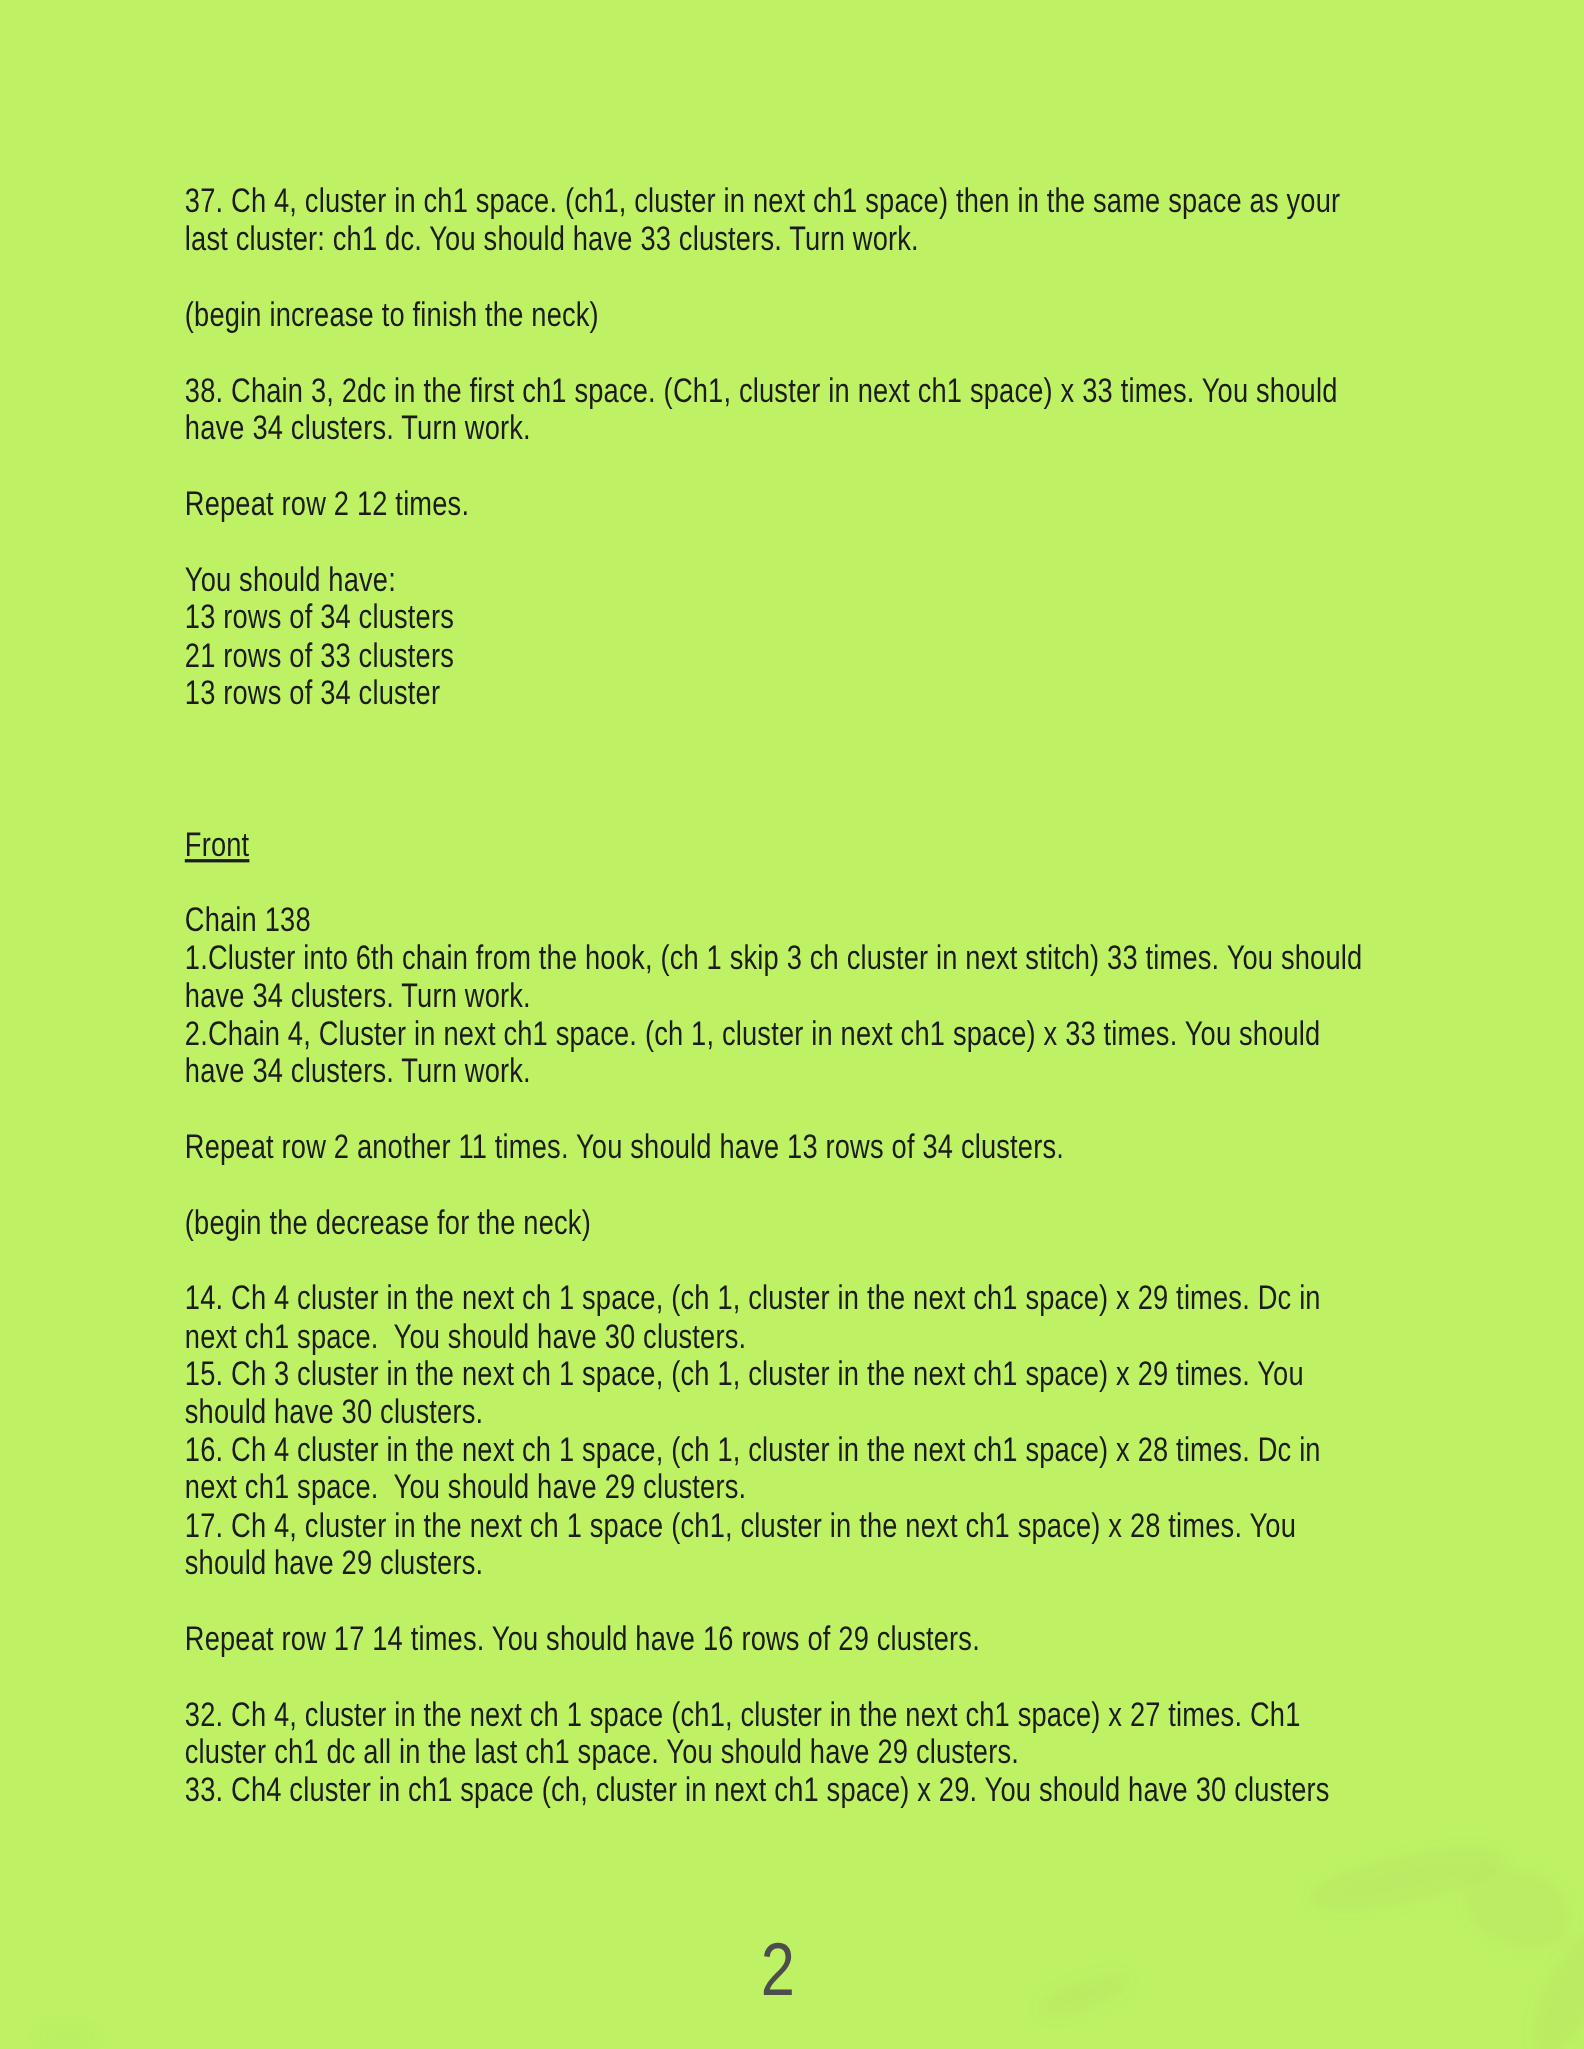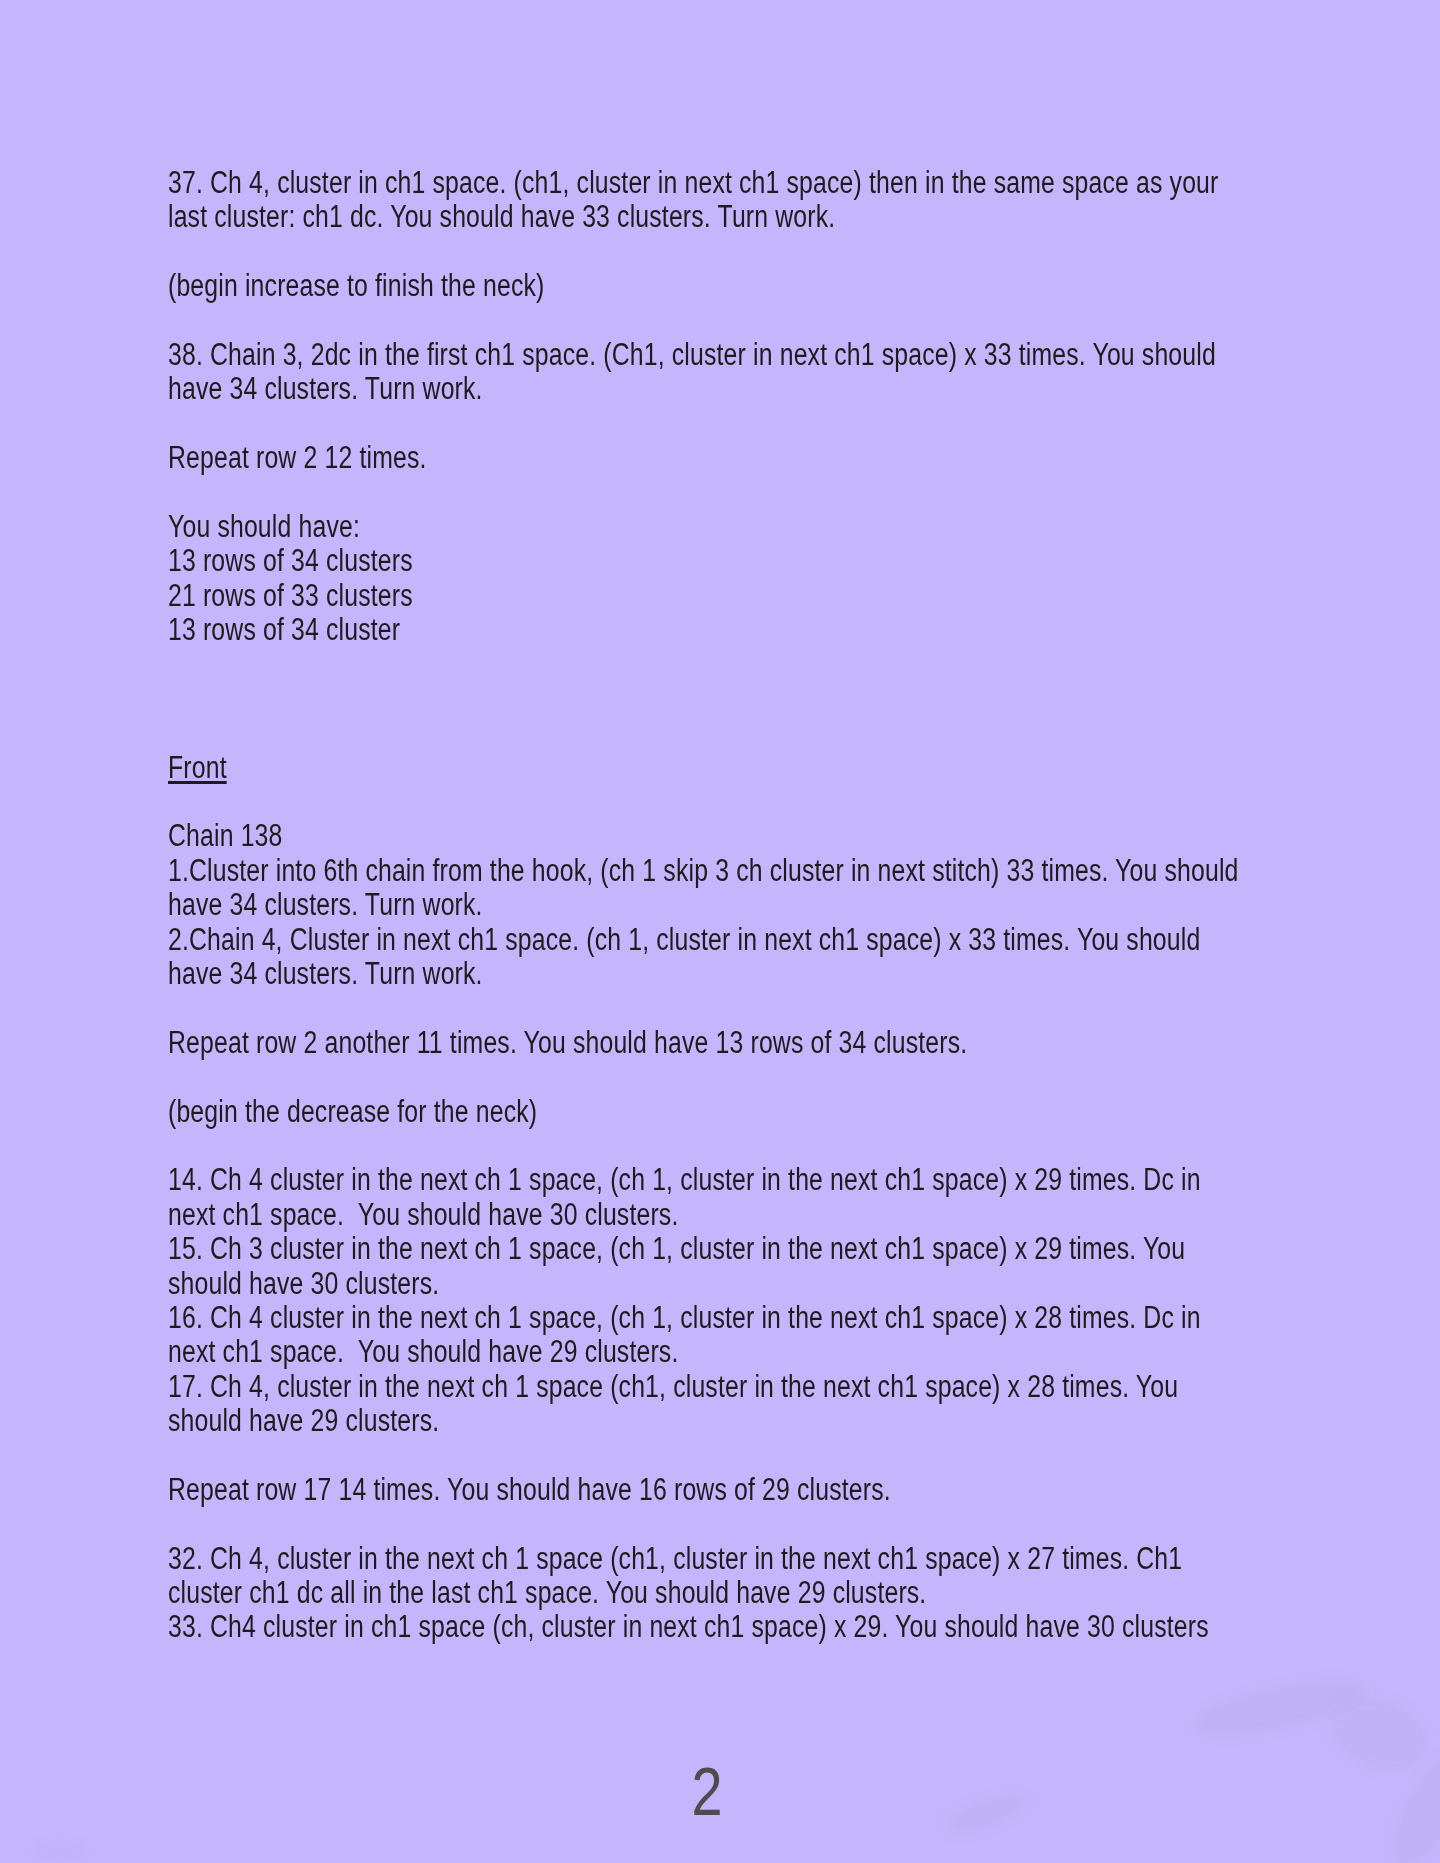--- a/index.html
+++ b/index.html
@@ -10,21 +10,21 @@
     width: 1440px;
     height: 1863px;
     position: relative;
     background: #fdfdfd;
     font-family: "Liberation Sans", sans-serif;
     overflow: hidden;
   }
   .page {
     position: absolute;
     inset: 0;
-    background: #c4b5fd;
+    background: #bef264;
   }
   .content {
     position: absolute;
     left: 168px;
     top: 166px;
   }
   .line {
     display: block;
     height: 34.4px;
     font-size: 31px;

